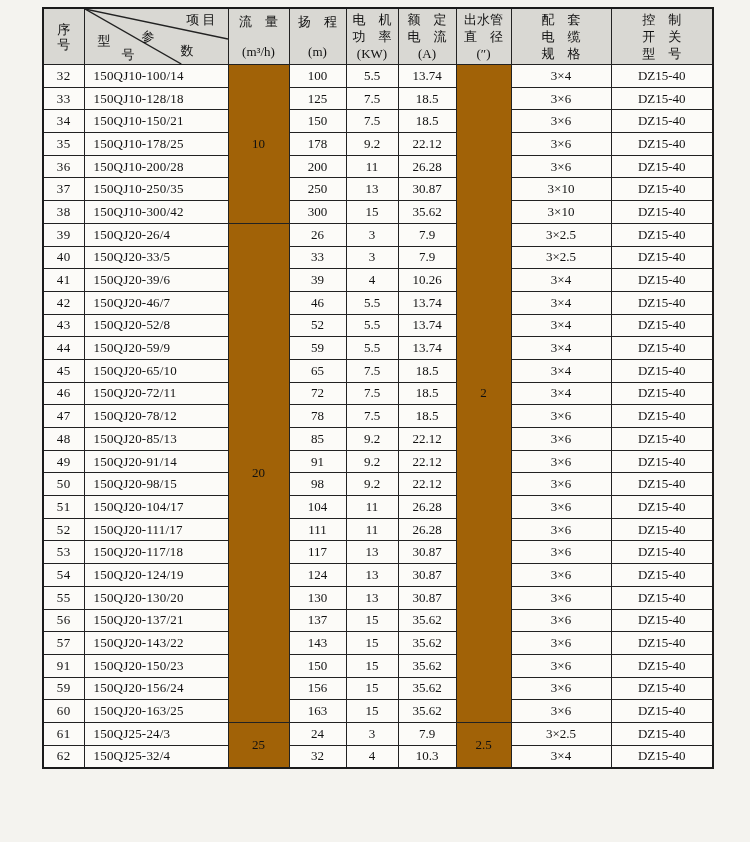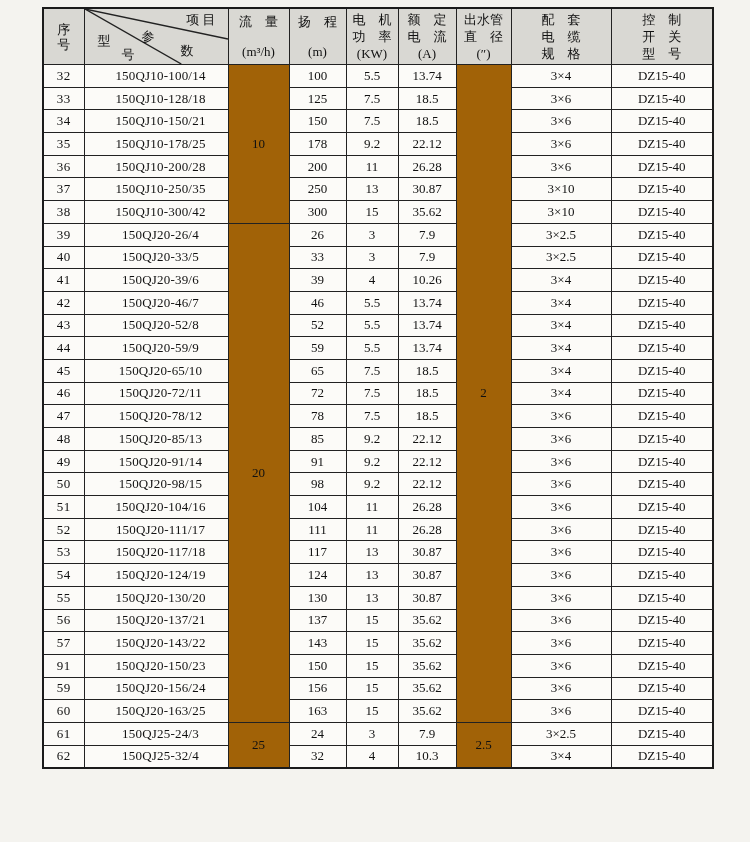--- a/index.html
+++ b/index.html
@@ -22,21 +22,21 @@
   .diag-h svg{position:absolute;left:0;top:0;width:100%;height:100%;}
   .dg{position:absolute;font-size:13px;line-height:13px;white-space:nowrap;}
   .dg-item{top:4px;right:12px;}
   .dg-p1{left:57px;top:21px;}
   .dg-p2{left:96px;top:35px;}
   .dg-m1{left:13px;top:25px;}
   .dg-m2{left:37px;top:39px;}
   tbody td{border:1.5px solid #222;background:#fcfbf8;text-align:center;
            font-size:13px;height:21.7px;padding:0;}
   td.c-serial{letter-spacing:0.5px;}
-  td.c-model{text-align:center;padding-left:9px;letter-spacing:0.2px;}
+  td.c-model{text-align:left;padding-left:9px;letter-spacing:0.2px;}
   td.c-merged{background:#a16207;}
 </style>
 </head>
 <body>
 
 <div class="page">
 
 
   <table class="spec">
     <colgroup>
@@ -288,21 +288,21 @@
           <td class="c-serial">50</td>
           <td class="c-model">150QJ20-98/15</td>
           <td>98</td>
           <td>9.2</td>
           <td>22.12</td>
           <td>3×6</td>
           <td>DZ15-40</td>
         </tr>
         <tr>
           <td class="c-serial">51</td>
-          <td class="c-model">150QJ20-104/16</td>
+          <td class="c-model">150QJ20-104/17</td>
           <td>104</td>
           <td>11</td>
           <td>26.28</td>
           <td>3×6</td>
           <td>DZ15-40</td>
         </tr>
         <tr>
           <td class="c-serial">52</td>
           <td class="c-model">150QJ20-111/17</td>
           <td>111</td>

